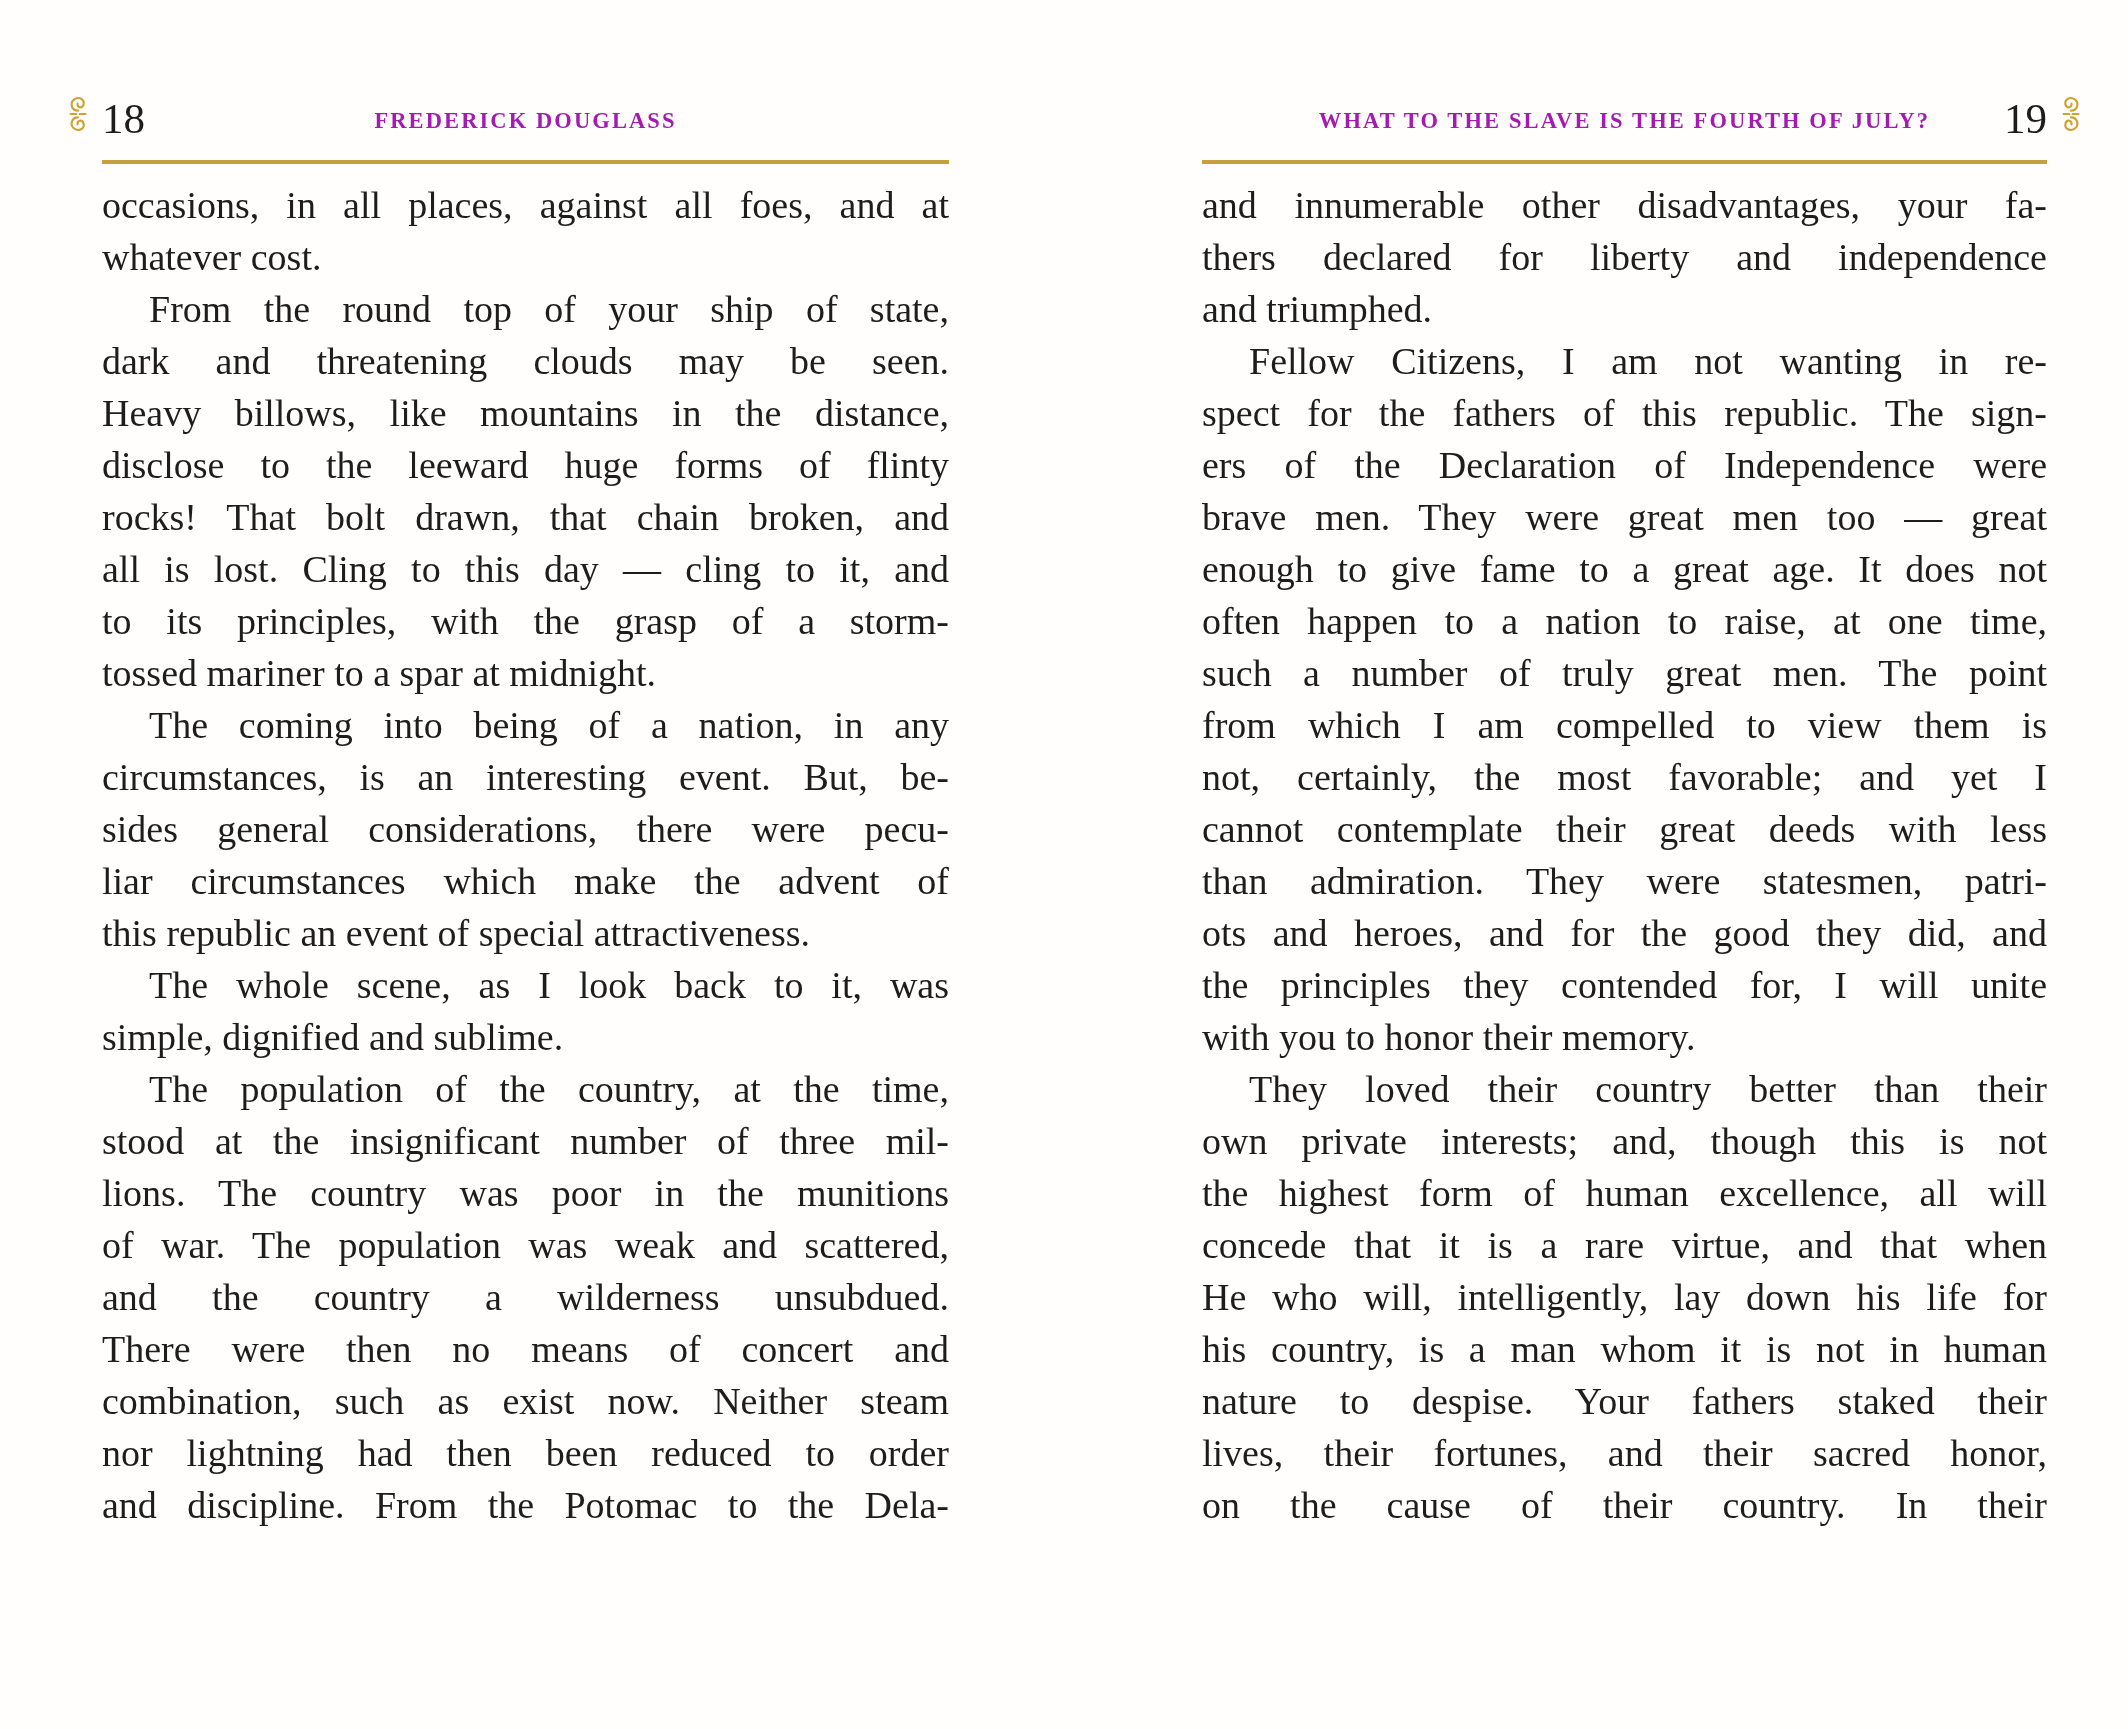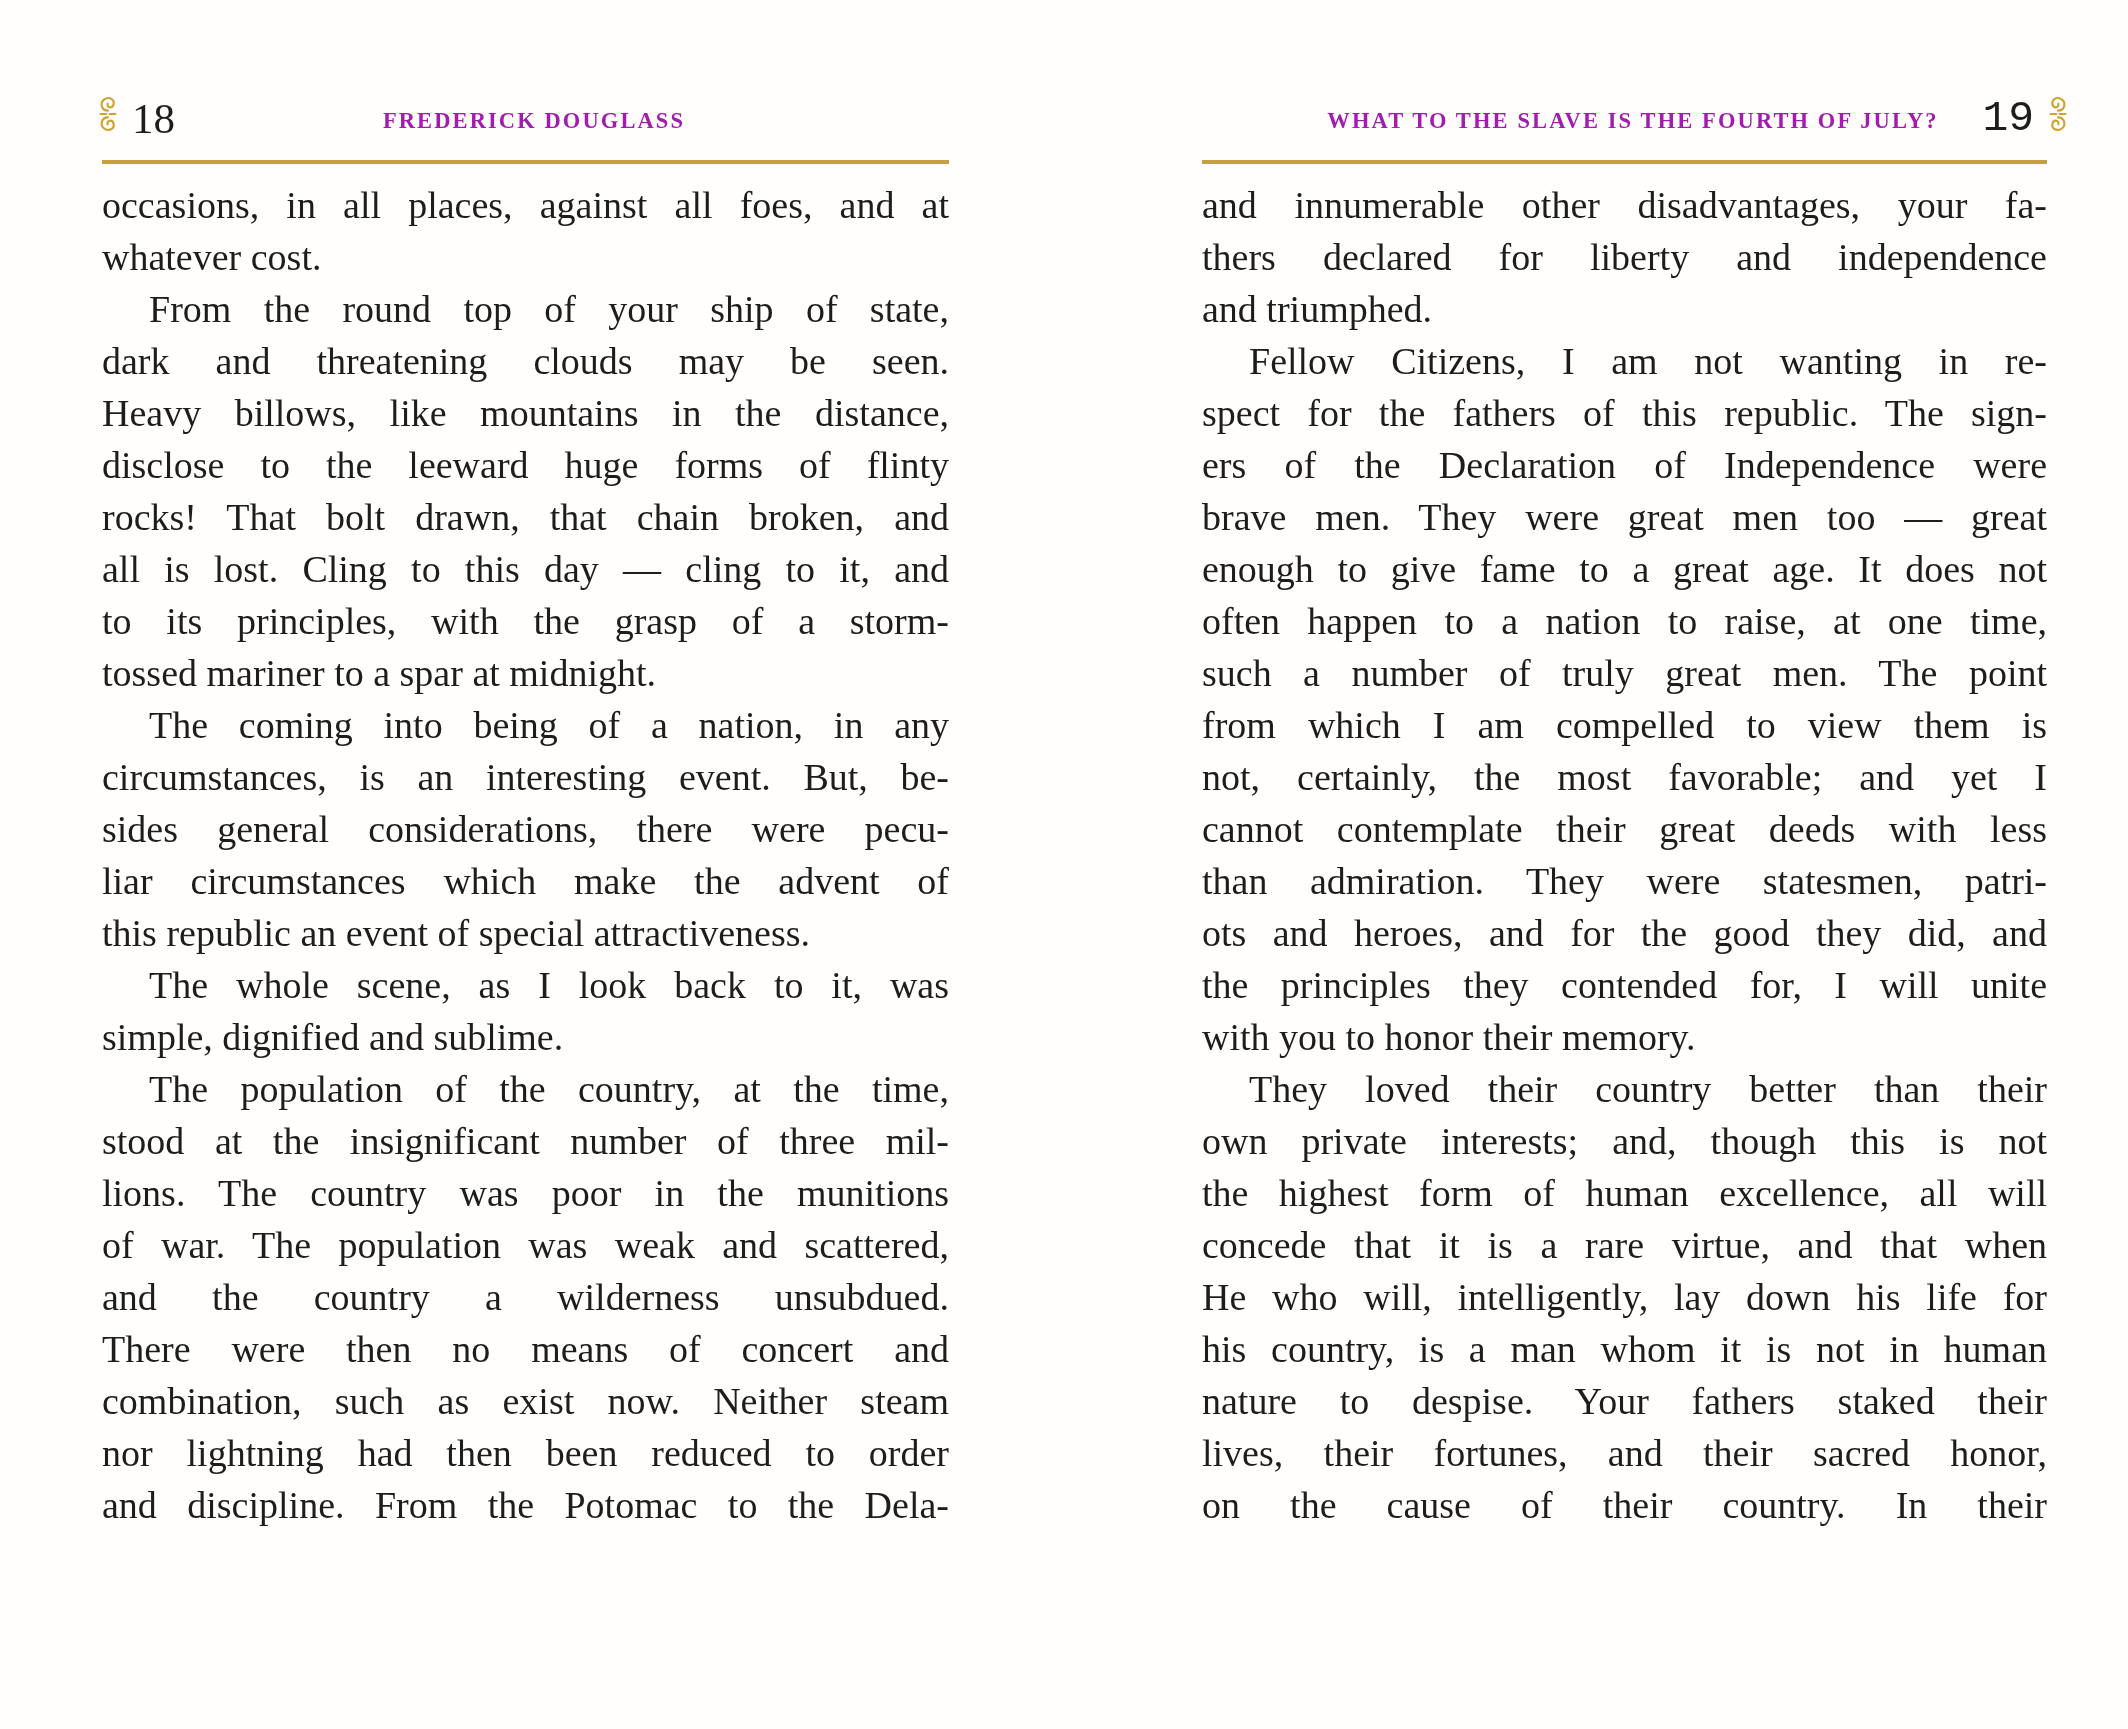--- a/index.html
+++ b/index.html
@@ -13,27 +13,27 @@
     width:2129px;height:1730px;
     background:#fffefd;
     font-family:"Liberation Serif","DejaVu Serif",serif;
     color:var(--ink);
     overflow:hidden;
   }
   .page{position:absolute;top:0;height:100%;}
   .page-left{left:102px;width:847px;}
   .page-right{left:1202px;width:845px;}
 
-  .page-header{position:absolute;top:80px;left:0;right:13px;height:60px;margin-left:30px;}
+  .page-header{position:absolute;top:80px;left:0;right:0;height:60px;}
   .page-num{
     position:absolute;bottom:0;
     font-size:43px;line-height:43px;color:var(--ink);
   }
   .page-left .page-num{left:0;}
-  .page-right .page-num{right:0;font-family:Liberation Mono, monospace;}
+  .page-right .page-num{right:0;}
   .running-head{
     position:absolute;left:0;right:0;bottom:6.7px;
     text-align:center;
     font-size:22.5px;line-height:25px;
     font-weight:bold;
     letter-spacing:2.1px;
     color:#a21caf;
   }
   .fleuron{
     position:absolute;bottom:1.7px;width:22px;height:48px;

